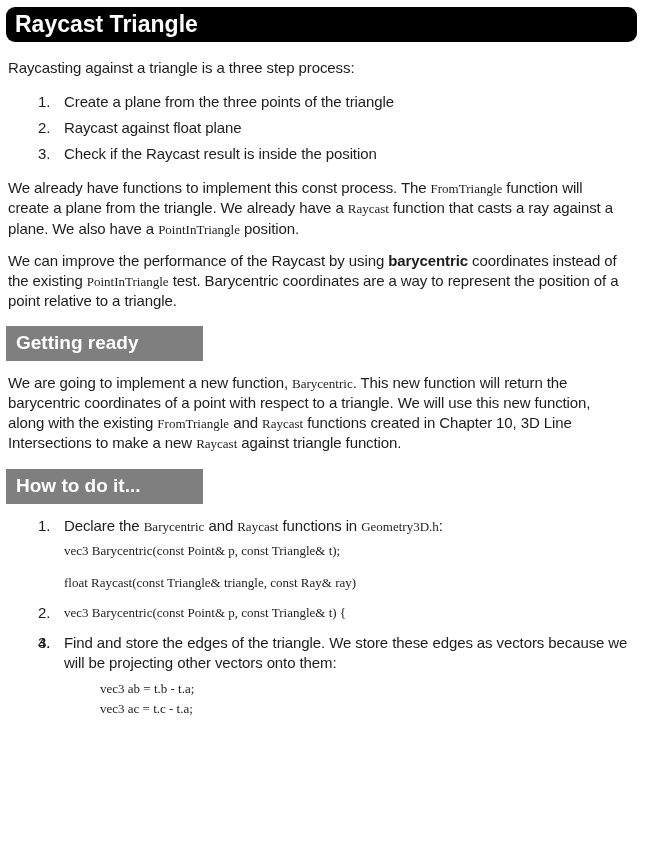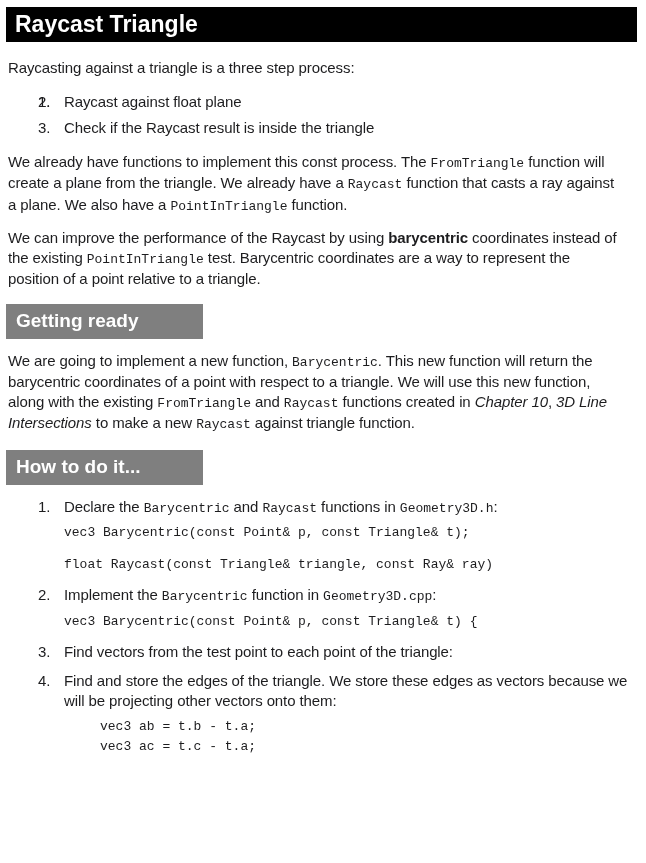--- a/index.html
+++ b/index.html
@@ -8,87 +8,87 @@
     background:#ffffff; color:#1d1d1f;
     font-family:"Liberation Sans", sans-serif;
     font-size:15px; letter-spacing:-0.1px;
   }
   .page { padding:7px 9px 0 8px; box-sizing:border-box; }
 
   .title-bar {
     background:#000000; color:#ffffff;
     width:631px; height:35px; margin:0 0 16px -2px;
     display:flex; align-items:center; padding-left:9px; box-sizing:border-box;
-    font-size:23px; font-weight:bold; letter-spacing:0;
+    font-size:23px; font-weight:bold; letter-spacing:0;border-radius:9px;
   }
 
   .section-bar {
     background:#7f7f7f; color:#ffffff;
     width:197px; height:35px; margin:15px 16px 12px -2px;
     display:flex; align-items:center; padding-left:10px; box-sizing:border-box;
     font-size:19px; font-weight:bold; letter-spacing:0;
   }
 
   p { margin:0 16px 12px 0; line-height:19.5px; }
   p.lead { margin-bottom:14px; }
 
   ol.steps { margin:0 0 15px 0; padding:0; list-style:none; }
   ol.steps li { position:relative; padding-left:56px; line-height:19px; margin-bottom:7px; }
   ol.steps li .num { position:absolute; left:30px; top:0; }
   ol.steps.howto li { margin-bottom:10px; line-height:19.5px; }
 
   .run-code, pre.code {
-    font-family:Liberation Mono, monospace;
+    font-family:Liberation Serif, serif;
     font-size:13px; letter-spacing:0;
   }
   pre.code { margin:5px 0 10px 0; line-height:20px; white-space:pre; }
   pre.code.ind2 { margin-left:36px; margin-top:7px; }
   pre.code + pre.code { margin-top:12px; }
   .run-b { font-weight:bold; }
-  .run-i { font-style:italic; }
+  .run-i { }
 
   .watermark {
     position:absolute; right:13px; top:834px;
     font-size:20px; color:#a16207; letter-spacing:0.4px;margin-top:42px;
   }
 </style>
 </head>
 <body>
 
 <div class="page">
 
   <header class="title-bar">
     <span>Raycast Triangle</span>
   </header>
 
   <p class="lead">Raycasting against a triangle is a three step process:</p>
 
   <ol class="steps intro">
-      <li><span class="num">1.</span></li>
+      <li><span class="num">1.</span><span>Create a plane from the three points of the triangle</span></li>
       <li><span class="num">2.</span><span>Raycast against float plane</span></li>
-      <li><span class="num">3.</span><span>Check if the Raycast result is inside the triangle</span></li>
+      <li><span class="num">3.</span><span>Check if the Raycast result is inside the position</span></li>
     </ol>
 
-  <p><span>We already have functions to implement this const process. The </span><span class="run-code">FromTriangle</span><span> function will create a plane from the triangle. We already have a </span><span class="run-code">Raycast</span><span> function that casts a ray against a plane. We also have a </span><span class="run-code">PointInTriangle</span><span> function.</span></p>
+  <p><span>We already have functions to implement this const process. The </span><span class="run-code">FromTriangle</span><span> function will create a plane from the triangle. We already have a </span><span class="run-code">Raycast</span><span> function that casts a ray against a plane. We also have a </span><span class="run-code">PointInTriangle</span><span> position.</span></p>
   <p><span>We can improve the performance of the Raycast by using </span><span class="run-b">barycentric</span><span> coordinates instead of the existing </span><span class="run-code">PointInTriangle</span><span> test. Barycentric coordinates are a way to represent the position of a point relative to a triangle.</span></p>
 
   <div class="section-bar">
     <span>Getting ready</span>
   </div>
 
   <p><span>We are going to implement a new function, </span><span class="run-code">Barycentric</span><span>. This new function will return the barycentric coordinates of a point with respect to a triangle. We will use this new function, along with the existing </span><span class="run-code">FromTriangle</span><span> and </span><span class="run-code">Raycast</span><span> functions created in </span><span class="run-i">Chapter 10</span><span>, </span><span class="run-i">3D Line Intersections</span><span> to make a new </span><span class="run-code">Raycast</span><span> against triangle function.</span></p>
 
   <div class="section-bar">
     <span>How to do it...</span>
   </div>
 
 
   <ol class="steps howto">
       <li><span class="num">1.</span><span><span>Declare the </span><span class="run-code">Barycentric</span><span> and </span><span class="run-code">Raycast</span><span> functions in </span><span class="run-code">Geometry3D.h</span><span>:</span></span><pre class="code ind1">vec3 Barycentric(const Point&amp; p, const Triangle&amp; t);</pre><pre class="code ind1">float Raycast(const Triangle&amp; triangle, const Ray&amp; ray)</pre></li>
-      <li><span class="num">2.</span><span><span>Implement the </span><span class="run-code">Barycentric</span><span> function in </span><span class="run-code">Geometry3D.cpp</span><span>:</span></span><pre class="code ind1">vec3 Barycentric(const Point&amp; p, const Triangle&amp; t) {</pre></li>
-      <li><span class="num">3.</span><span><span>Find vectors from the test point to each point of the triangle:</span></span></li>
+      <li><span class="num">2.</span><pre class="code ind1">vec3 Barycentric(const Point&amp; p, const Triangle&amp; t) {</pre></li>
+      <li><span class="num">3.</span></li>
       <li><span class="num">4.</span><span><span>Find and store the edges of the triangle. We store these edges as vectors because we will be projecting other vectors onto them:</span></span><pre class="code ind2">vec3 ab = t.b - t.a;
 vec3 ac = t.c - t.a;</pre></li>
     </ol>
 
 </div>
 
 <div class="watermark">CSDN @EndlessDaydream</div>
 
 </body></html>

